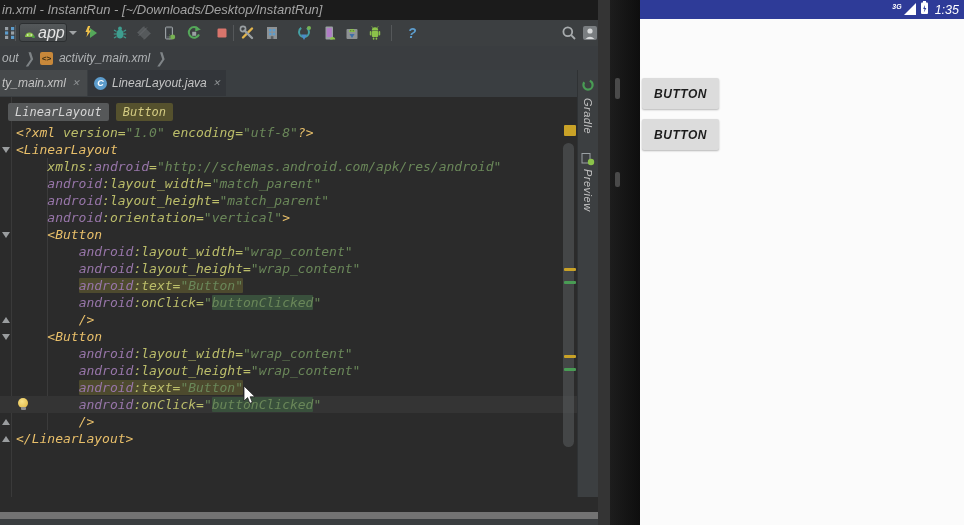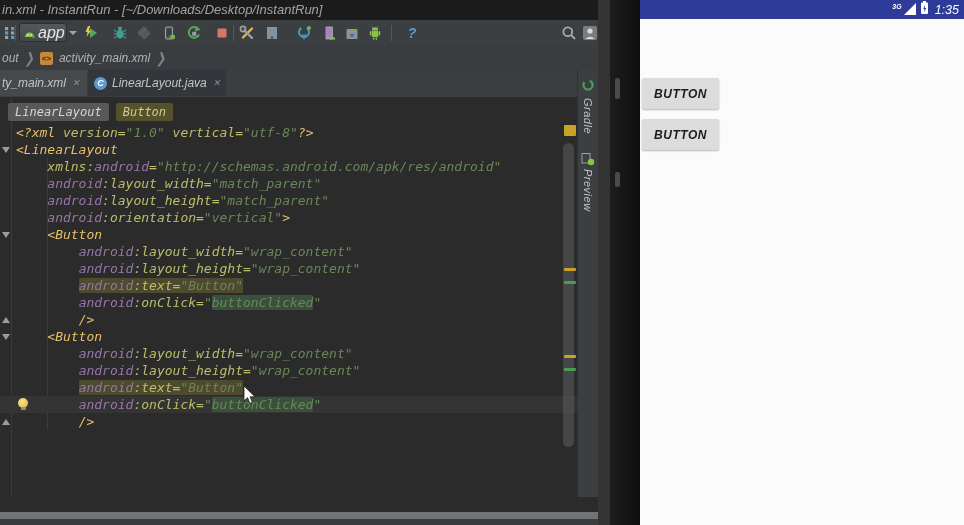--- a/index.html
+++ b/index.html
@@ -250,38 +250,39 @@
     </div>
 
     <div class="editor">
       <div class="gutterline"></div>
       <div class="indentguide"></div>
       <div class="chips">
         <span class="chip c1">LinearLayout</span>
         <span class="chip c2">Button</span>
       </div>
       <div class="code">
-          <div class="cl"><span></span><span><span class="tag">&lt;?xml </span><span class="attr">version=</span><span class="val">"1.0"</span><span class="pln"> </span><span class="attr">vertical=</span><span class="val">"utf-8"</span><span class="tag">?&gt;</span></span></div>
+          <div class="cl"><span></span><span><span class="tag">&lt;?xml </span><span class="attr">version=</span><span class="val">"1.0"</span><span class="pln"> </span><span class="attr">encoding=</span><span class="val">"utf-8"</span><span class="tag">?&gt;</span></span></div>
           <div class="cl"><span class="fold down"></span><span></span><span><span class="tag">&lt;LinearLayout</span></span></div>
           <div class="cl"><span>    </span><span><span class="attr">xmlns:</span><span class="ns">android</span><span class="attr">=</span><span class="val">"http://schemas.android.com/apk/res/android"</span></span></div>
           <div class="cl"><span>    </span><span><span class="ns">android</span><span class="attr">:layout_width=</span><span class="val">"match_parent"</span></span></div>
           <div class="cl"><span>    </span><span><span class="ns">android</span><span class="attr">:layout_height=</span><span class="val">"match_parent"</span></span></div>
           <div class="cl"><span>    </span><span><span class="ns">android</span><span class="attr">:orientation=</span><span class="val">"vertical"</span><span class="tag">&gt;</span></span></div>
           <div class="cl"><span class="fold down"></span><span>    </span><span><span class="tag">&lt;Button</span></span></div>
           <div class="cl"><span>        </span><span><span class="ns">android</span><span class="attr">:layout_width=</span><span class="val">"wrap_content"</span></span></div>
           <div class="cl"><span>        </span><span><span class="ns">android</span><span class="attr">:layout_height=</span><span class="val">"wrap_content"</span></span></div>
           <div class="cl"><span>        </span><span class="hl-olive"><span class="ns">android</span><span class="attr">:text=</span><span class="val">"Button"</span></span></div>
           <div class="cl"><span>        </span><span><span class="ns">android</span><span class="attr">:onClick=</span><span class="val">"</span><span class="val hl-green">buttonClicked</span><span class="val">"</span></span></div>
           <div class="cl"><span class="fold up"></span><span>        </span><span><span class="tag">/&gt;</span></span></div>
           <div class="cl"><span class="fold down"></span><span>    </span><span><span class="tag">&lt;Button</span></span></div>
           <div class="cl"><span>        </span><span><span class="ns">android</span><span class="attr">:layout_width=</span><span class="val">"wrap_content"</span></span></div>
           <div class="cl"><span>        </span><span><span class="ns">android</span><span class="attr">:layout_height=</span><span class="val">"wrap_content"</span></span></div>
           <div class="cl"><span>        </span><span class="hl-olive"><span class="ns">android</span><span class="attr">:text=</span><span class="val">"Button"</span></span></div>
           <div class="cl caret"><span class="bulb"></span><span>        </span><span><span class="ns">android</span><span class="attr">:onClick=</span><span class="val">"</span><span class="val hl-green">buttonClicked</span><span class="val">"</span></span></div>
           <div class="cl"><span class="fold up"></span><span>        </span><span><span class="tag">/&gt;</span></span></div>
+          <div class="cl"><span class="fold up"></span><span></span><span><span class="tag">&lt;/LinearLayout&gt;</span></span></div>
         </div>
       <div class="sthumb"></div>
       <div>
           <div class="smark" style="top: 28px; height: 11px; background: rgb(201, 162, 39);"></div>
           <div class="smark" style="top: 171px; height: 3px; background: rgb(201, 162, 39);"></div>
           <div class="smark" style="top: 184px; height: 3px; background: rgb(73, 156, 84);"></div>
           <div class="smark" style="top: 258px; height: 3px; background: rgb(201, 162, 39);"></div>
           <div class="smark" style="top: 271px; height: 3px; background: rgb(73, 156, 84);"></div>
         </div>
       <div class="mousecursor">

